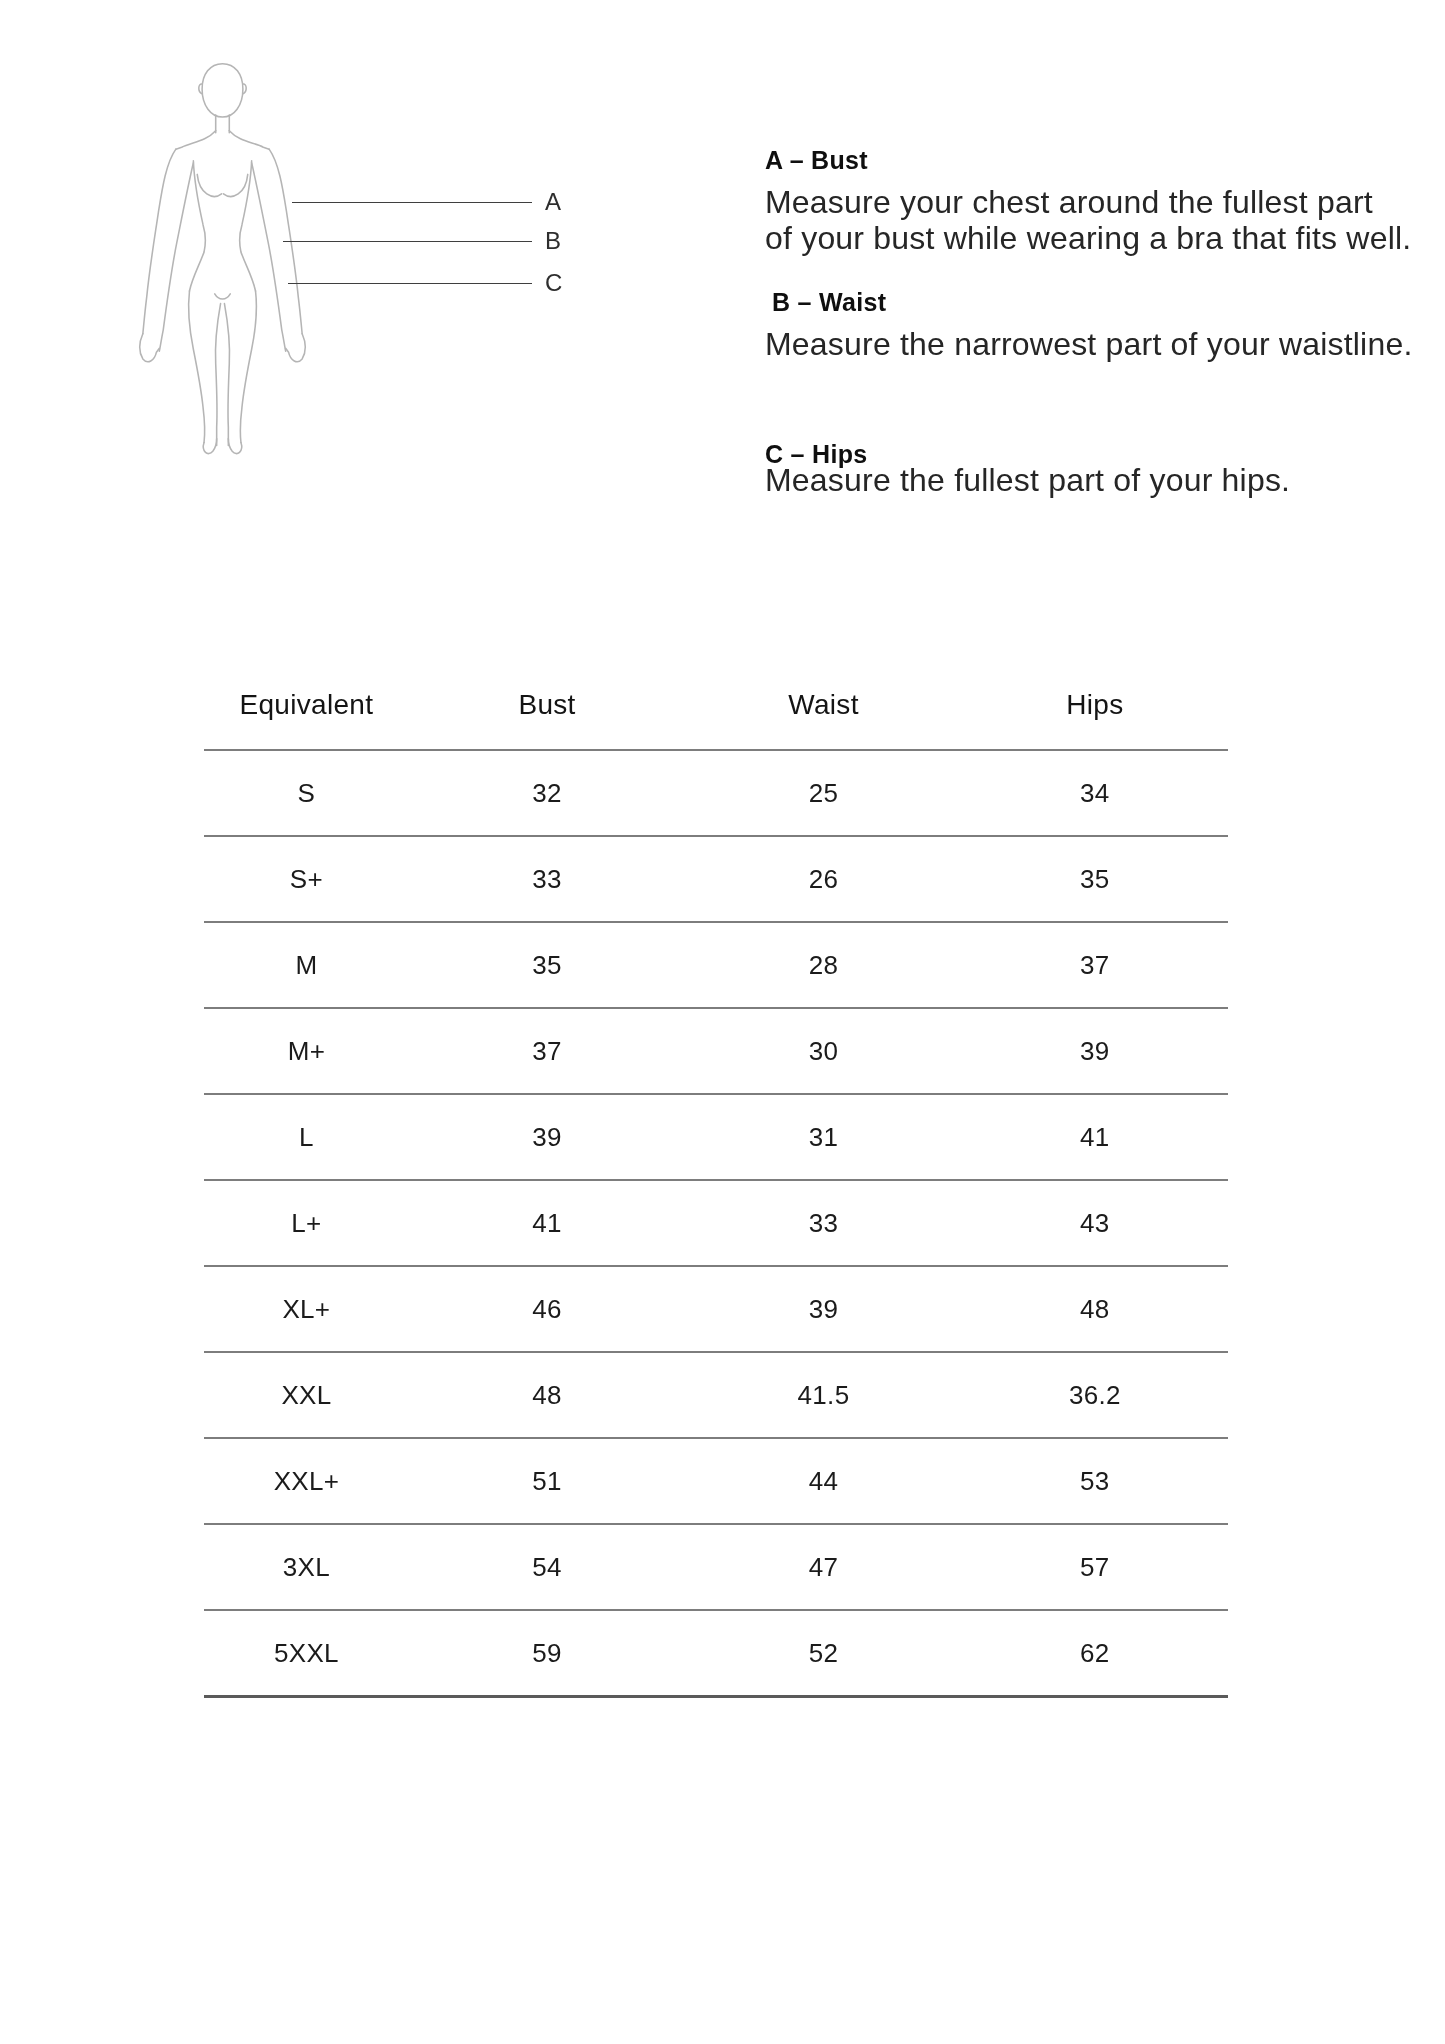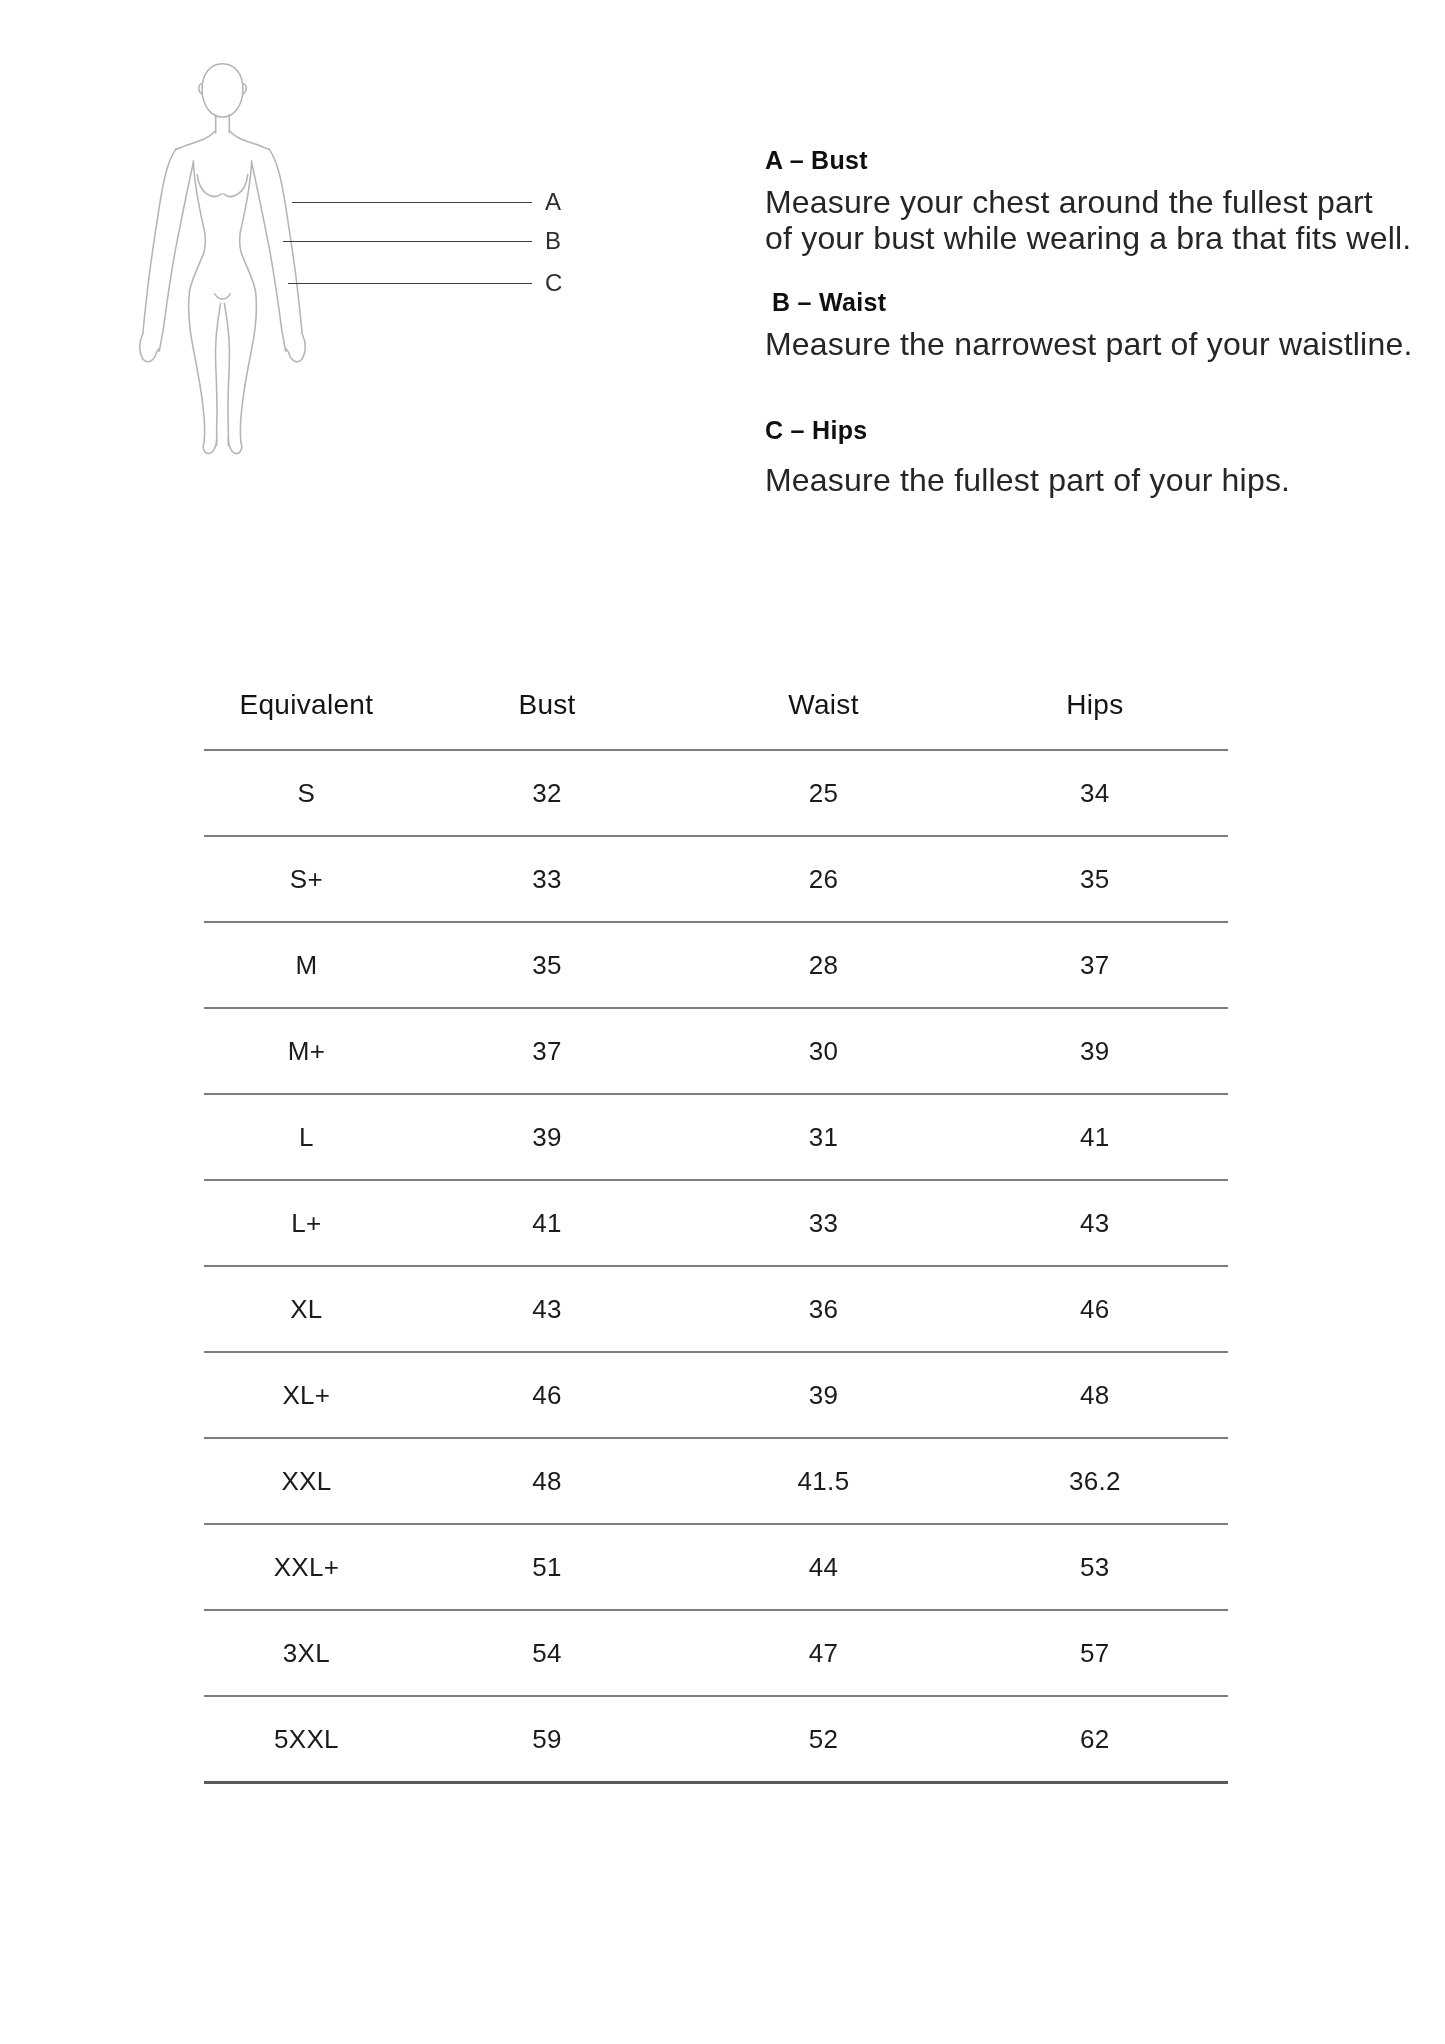--- a/index.html
+++ b/index.html
@@ -34,21 +34,21 @@
     font-size:25px;font-weight:700;color:#0f0f0f;letter-spacing:.3px;
     white-space:nowrap;
   }
   .guide-line{
     position:absolute;left:0;margin:0;
     font-size:32px;color:#262626;letter-spacing:.2px;
     white-space:nowrap;
   }
   .h-a{top:146px;} .la1{top:184px;} .la2{top:220px;}
   .h-b{top:288px;margin-left:7px;} .lb1{top:326px;}
-  .h-c{top:416px;text-align:center;} .lc1{top:462px;}
+  .h-c{top:440px;text-align:center;} .lc1{top:462px;}
 
   
   .size-table{
     position:absolute;left:204px;top:660px;width:1024px;
     border-collapse:collapse;table-layout:fixed;
   }
   .size-table col.c1{width:20%;}
   .size-table col.c2{width:27%;}
   .size-table col.c3{width:27%;}
   .size-table col.c4{width:26%;}
@@ -173,26 +173,20 @@
         <td>31</td>
         <td>41</td>
       </tr>
       <tr>
         <td>L+</td>
         <td>41</td>
         <td>33</td>
         <td>43</td>
       </tr>
       <tr>
-        <td>XL</td>
-        <td>43</td>
-        <td>36</td>
-        <td>46</td>
-      </tr>
-      <tr>
         <td>XL+</td>
         <td>46</td>
         <td>39</td>
         <td>48</td>
       </tr>
       <tr>
         <td>XXL</td>
         <td>48</td>
         <td>41.5</td>
         <td>36.2</td>

